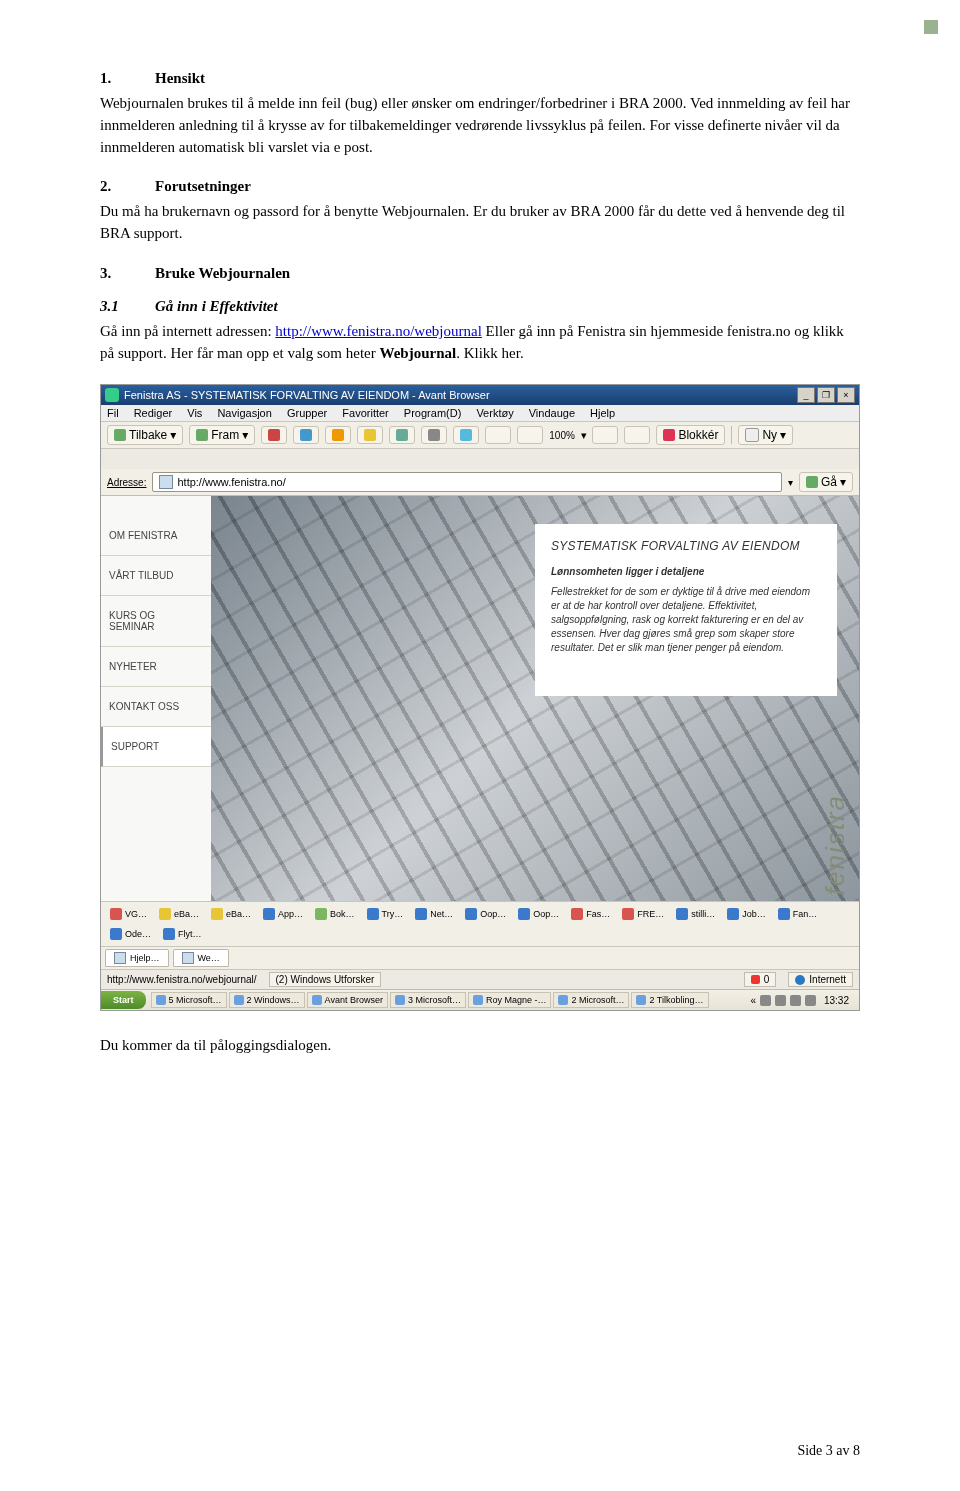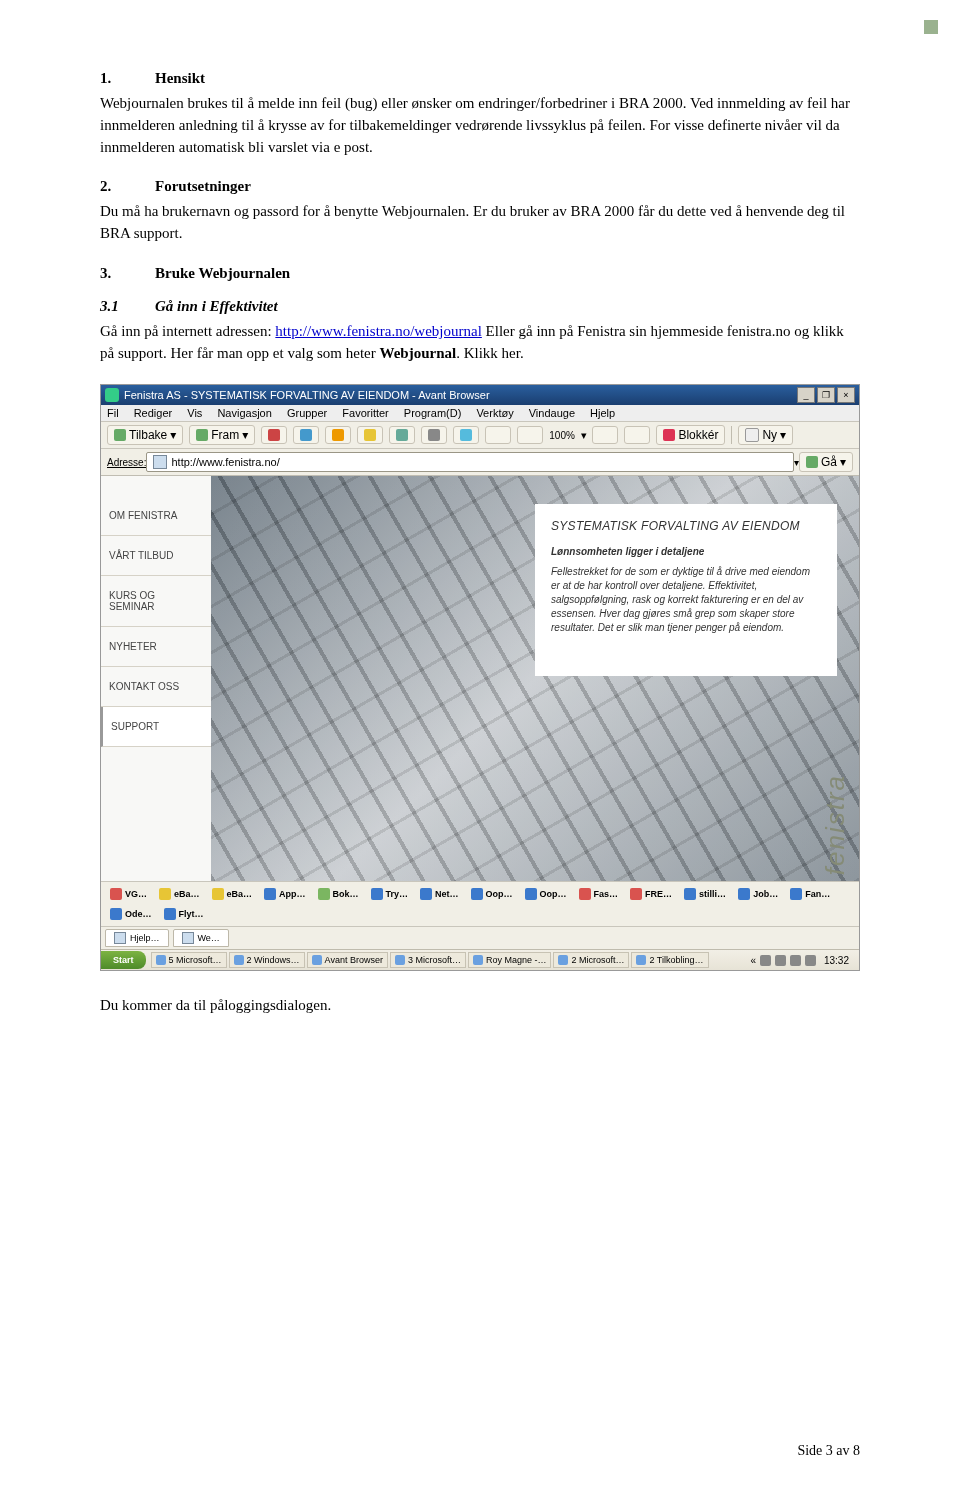--- a/index.html
+++ b/index.html
@@ -26,41 +26,41 @@
   .menubar{background:#eee;padding:2px 6px;border-bottom:1px solid #c9c6bc;}
   .menubar span{margin-right:12px;}
   .tbar{background:#f1efe6;padding:3px 6px;border-bottom:1px solid #c9c6bc;display:flex;align-items:center;gap:6px;flex-wrap:wrap;}
   .tbtn{display:inline-flex;align-items:center;gap:3px;padding:2px 6px;border:1px solid #c8c3b6;background:#f6f4eb;border-radius:3px;font-size:12px;}
   .tbtn .ico{width:12px;height:12px;border-radius:2px;}
   .ico.back{background:#6a6;} .ico.fwd{background:#6a6;} .ico.stop{background:#c44;}
   .ico.reload{background:#49c;} .ico.home{background:#e90;} .ico.fav{background:#e7c535;}
   .ico.search{background:#6a9;} .ico.print{background:#888;} .ico.full{background:#5bd;}
   .ico.popup{background:#d35;} .ico.ny{background:#eee;border:1px solid #999;}
   .pct{font-size:10px;}
-  .addrbar{background:#f1efe6;padding:3px 6px;border-bottom:1px solid #c0bdb2;display:flex;align-items:center;}
+  .addrbar{background:#f1efe6;padding:3px 6px;border-bottom:1px solid #c0bdb2;display:flex;align-items:center;gap:6px;margin-top:20px;}
   .addrbar .lbl{font-size:10px;text-decoration:underline;}
   .addrbar .urlbox{flex:1;background:#fff;border:1px solid #9a9686;padding:2px 6px;font-size:11px;display:flex;align-items:center;gap:4px;border-radius:2px;}
   .addrbar .urlbox .pageico{width:12px;height:12px;background:#cde;border:1px solid #789;}
 
   .viewport{background:#fff;height:405px;display:flex;position:relative;overflow:hidden;}
   .sidebar{width:110px;background:#f8f8f6;font-size:10px;color:#444;padding-top:20px;}
   .side-item{border-bottom:1px solid #d6d2c7;padding:14px 8px;}
   .side-item.active{background:#fff;border-left:2px solid #999;}
   .side-sub{font-size:9px;padding:4px 8px;}
   .side-sub.link{color:#0058c0;text-decoration:underline;}
 
   .hero{flex:1;background:linear-gradient(135deg,#6a7680 0%,#c8ccd0 50%,#808a92 100%);position:relative;display:flex;align-items:flex-start;justify-content:flex-end;font-style:italic;}
   .hero::before{content:"";position:absolute;inset:0;background:repeating-linear-gradient(60deg,rgba(0,0,0,.18)0 4px,rgba(255,255,255,.1)4px 26px),repeating-linear-gradient(-30deg,rgba(0,0,0,.12)0 3px,transparent 3px 40px);}
   .hero-box{position:relative;background:#fff;width:270px;margin:28px 22px 0 0;padding:14px 16px;font-size:10px;color:#333;line-height:1.4;}
   .hero-box h3{margin:0 0 10px 0;font-size:12px;font-weight:normal;letter-spacing:.3px;}
   .hero-box .sub{font-size:10px;font-weight:bold;margin:0 0 6px 0;display:block;}
   .fen-logo{position:absolute;right:8px;bottom:6px;writing-mode:vertical-rl;transform:rotate(180deg);font-family:Arial,sans-serif;font-size:26px;color:#858b76;letter-spacing:2px;}
 
   .linksbar{background:#f1efe6;border-top:1px solid #c9c6bc;padding:3px 4px;display:flex;gap:2px;flex-wrap:wrap;font-size:9px;}
-  .linksbar .lnk{display:inline-flex;align-items:center;gap:3px;padding:2px 4px;border:1px solid transparent;border-radius:2px;font-weight:bold;}
+  .linksbar .lnk{display:inline-flex;align-items:center;gap:3px;padding:2px 4px;border:1px solid transparent;border-radius:2px;}
   .linksbar .lnk .i{width:12px;height:12px;border-radius:2px;}
   .i.e{background:#3b79cc;} .i.a{background:#e7c535;} .i.g{background:#7bb661;} .i.r{background:#d9534f;}
 
   .tabrow{background:#f1efe6;border-top:1px solid #c9c6bc;padding:2px 4px;display:flex;align-items:center;gap:4px;font-size:9px;}
   .tab{background:#fff;border:1px solid #bdb8a9;padding:2px 8px;border-radius:2px 2px 0 0;display:inline-flex;align-items:center;gap:4px;}
   .tab .i{width:10px;height:10px;background:#cde;border:1px solid #789;}
   .statusbar{background:#eceae3;border-top:1px solid #c9c6bc;padding:2px 6px;display:flex;align-items:center;gap:12px;font-size:10px;}
   .statusbar .grow{flex:1;}
   .statusbar .panel{border:1px solid #c0bcb0;padding:1px 6px;background:#f5f3ea;display:inline-flex;align-items:center;gap:4px;}
   .statusbar .globe{width:10px;height:10px;background:#2b77c0;border-radius:50%;}
@@ -278,20 +278,33 @@
       <span class="tab">
           <span class="i"></span>
           <span>Hjelp…</span>
         </span>
       <span class="tab">
           <span class="i"></span>
           <span>We…</span>
         </span>
     </div>
 
+    <div class="statusbar">
+      <span>http://www.fenistra.no/webjournal/</span>
+      <span class="panel">(2) Windows Utforsker</span>
+      <span class="grow"></span>
+      <span class="panel">
+          <span style="width:9px;height:9px;background:#e33;border-radius:2px;"></span>
+          <span>0</span>
+        </span>
+      <span class="panel">
+          <span class="globe"></span>
+          <span>Internett</span>
+        </span>
+    </div>
 
     <div class="taskbar">
       <span class="start">Start</span>
       <span class="task">
           <span class="i"></span>
           <span>5 Microsoft…</span>
         </span>
       <span class="task">
           <span class="i"></span>
           <span>2 Windows…</span>

